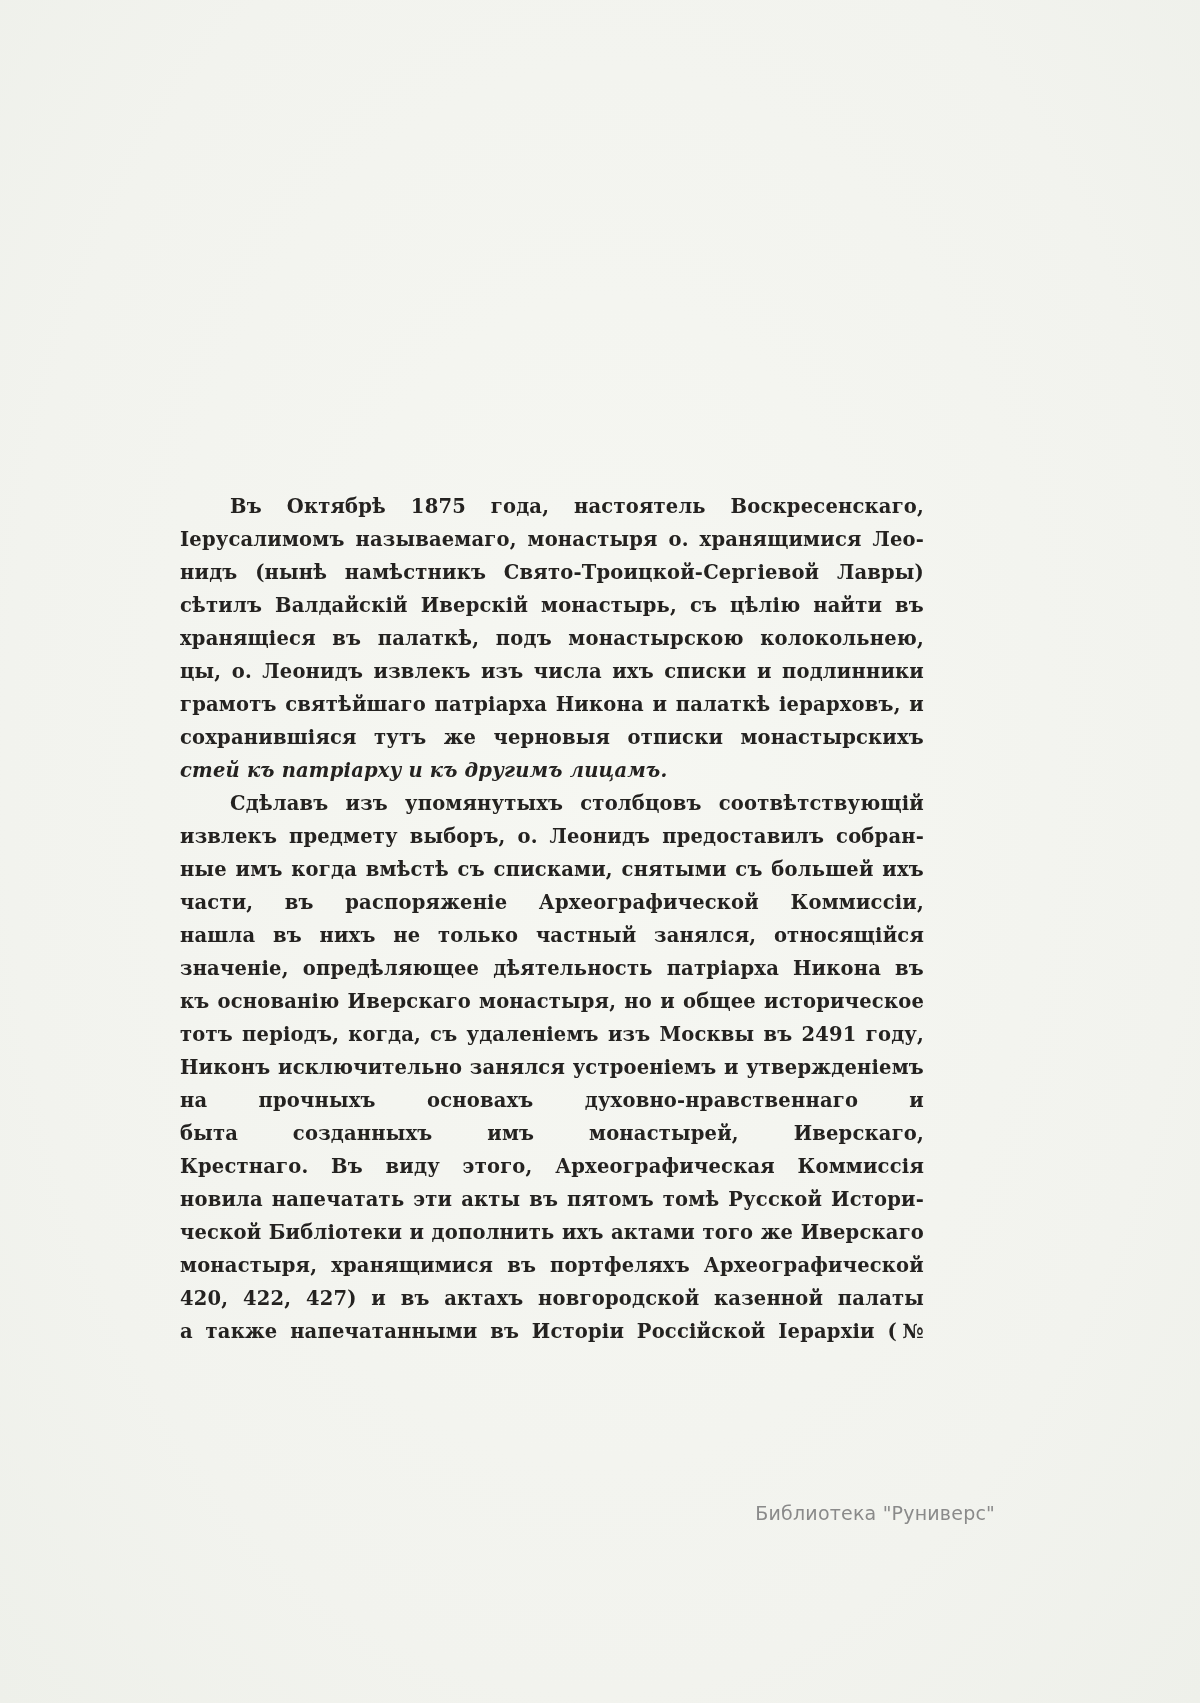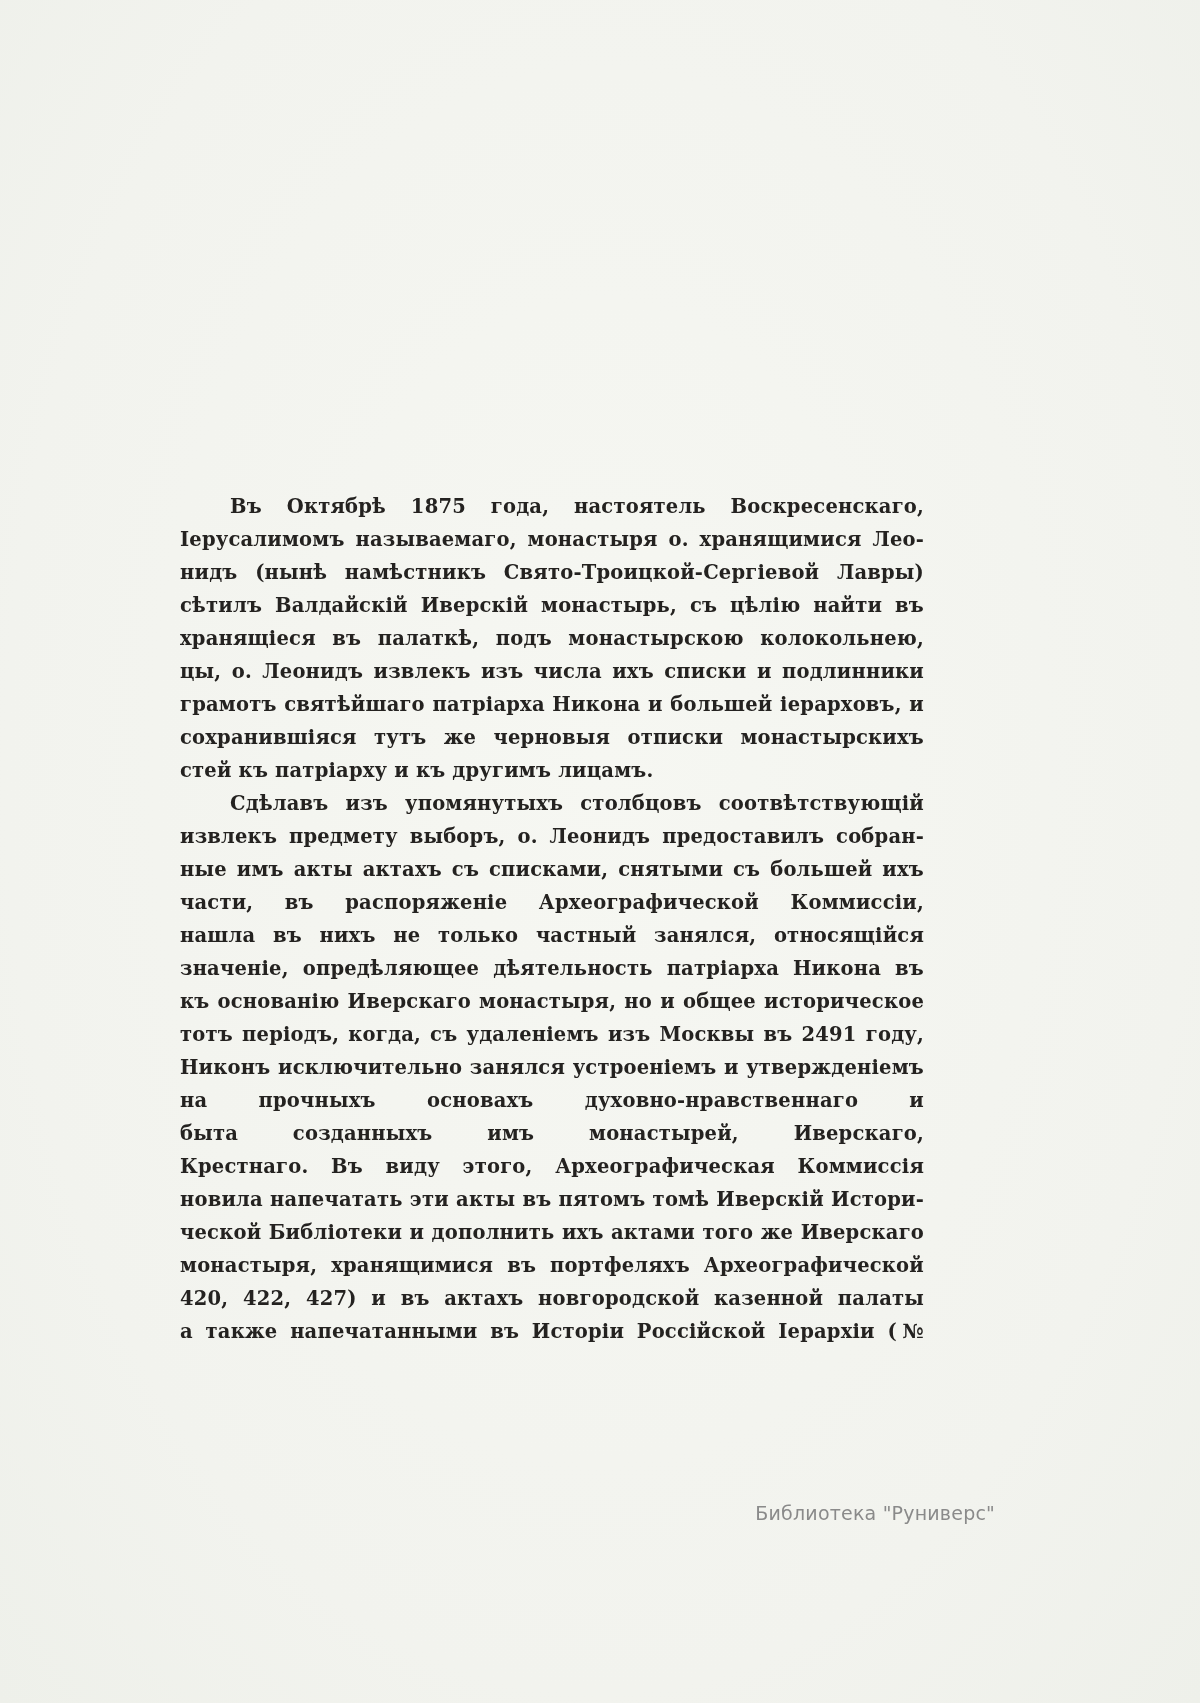--- a/index.html
+++ b/index.html
@@ -37,20 +37,21 @@
     text-align: justify;
     text-align-last: justify;
     -moz-text-align-last: justify;
     white-space: normal;
   }
   .line.first-line {
     text-indent: 50px;
   }
   .line.last-left {
     text-align-last: left;
+    font-style: italic;
     -moz-text-align-last: left;
   }
   .watermark {
     position: absolute;
     top: 1502px;
     right: 205px;
     font-family: "DejaVu Sans", sans-serif;
     font-size: 19px;
     font-weight: 400;
     color: #8a8a8a;
@@ -64,39 +65,39 @@
 
   <div class="text-block">
 
     <div class="paragraph">
       <div class="line first-line">Въ Октябрѣ 1875 года, настоятель Воскресенскаго, Новымъ</div>
       <div class="line">Іерусалимомъ называемаго, монастыря о. хранящимися Лео-</div>
       <div class="line">нидъ (нынѣ намѣстникъ Свято-Троицкой-Сергіевой Лавры) по-</div>
       <div class="line">сѣтилъ Валдайскій Иверскій монастырь, съ цѣлію найти въ его</div>
       <div class="line">хранящіеся въ палаткѣ, подъ монастырскою колокольнею, столб-</div>
       <div class="line">цы, о. Леонидъ извлекъ изъ числа ихъ списки и подлинники</div>
-      <div class="line">грамотъ святѣйшаго патріарха Никона и большей іерарховъ, и</div>
+      <div class="line">грамотъ святѣйшаго патріарха Никона и палаткѣ іерарховъ, и</div>
       <div class="line">сохранившіяся тутъ же черновыя отписки монастырскихъ вла-</div>
       <div class="line last-left">стей къ патріарху и къ другимъ лицамъ.</div>
     </div>
 
     <div class="paragraph">
       <div class="line first-line">Сдѣлавъ изъ упомянутыхъ столбцовъ соотвѣтствующій из-</div>
       <div class="line">извлекъ предмету выборъ, о. Леонидъ предоставилъ собран-</div>
-      <div class="line">ные имъ акты актахъ съ списками, снятыми съ большей ихъ</div>
+      <div class="line">ные имъ когда вмѣстѣ съ списками, снятыми съ большей ихъ</div>
       <div class="line">части, въ распоряженіе Археографической Коммиссіи, которая</div>
       <div class="line">нашла въ нихъ не только частный занялся, относящійся</div>
       <div class="line">значеніе, опредѣляющее дѣятельность патріарха Никона въ</div>
       <div class="line">къ основанію Иверскаго монастыря, но и общее историческое</div>
       <div class="line">тотъ періодъ, когда, съ удаленіемъ изъ Москвы въ 2491 году,</div>
       <div class="line">Никонъ исключительно занялся устроеніемъ и утвержденіемъ</div>
       <div class="line">на прочныхъ основахъ духовно-нравственнаго и экономическаго</div>
       <div class="line">быта созданныхъ имъ монастырей, Иверскаго, Воскресенскаго и</div>
       <div class="line">Крестнаго. Въ виду этого, Археографическая Коммиссія поста-</div>
-      <div class="line">новила напечатать эти акты въ пятомъ томѣ Иверскій Истори-</div>
+      <div class="line">новила напечатать эти акты въ пятомъ томѣ Русской Истори-</div>
       <div class="line">ческой Библіотеки и дополнить ихъ актами того же Иверскаго</div>
       <div class="line">монастыря, хранящимися въ портфеляхъ Археографической Эк-</div>
       <div class="line">420, 422, 427) и въ актахъ новгородской казенной палаты (404),</div>
       <div class="line">а также напечатанными въ Исторіи Россійской Іерархіи (№ 435)</div>
     </div>
 
   </div>
 
   <div class="watermark">Библиотека "Руниверс"</div>
 

